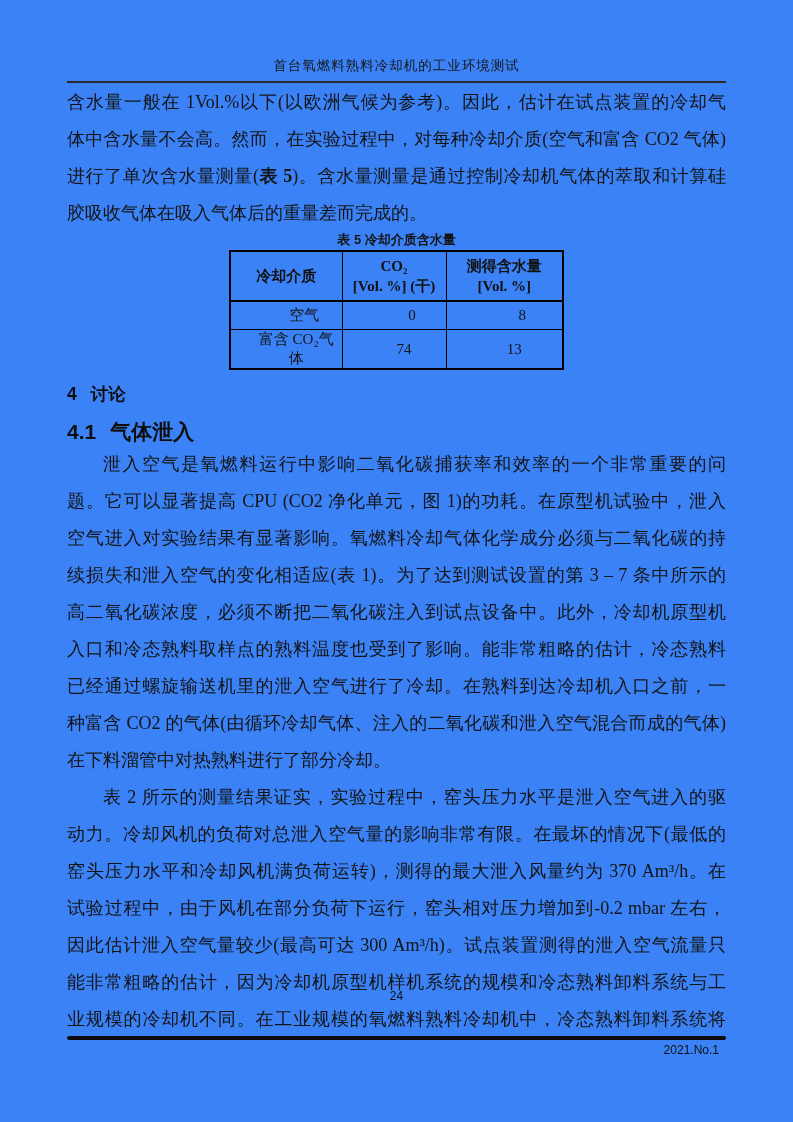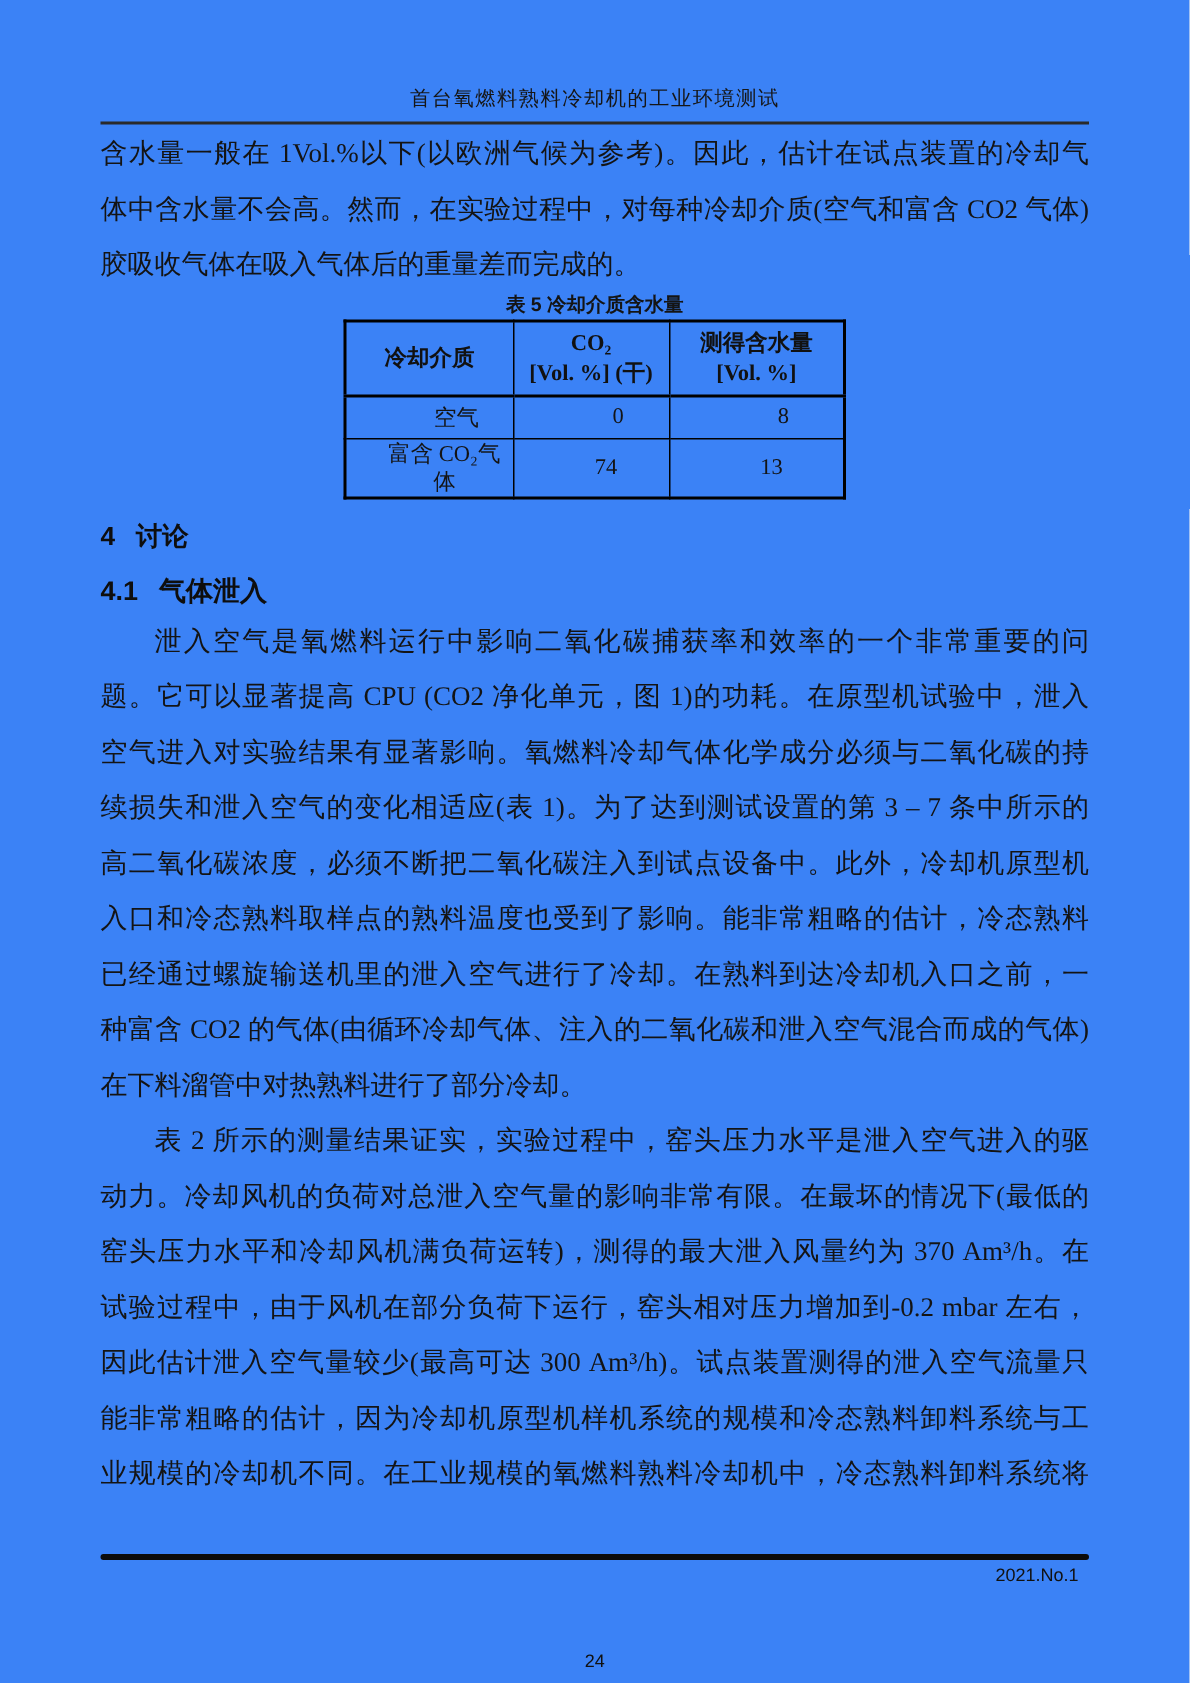--- a/index.html
+++ b/index.html
@@ -92,38 +92,38 @@
     margin-top: 11px;
     height: 27px; line-height: 27px;
     font-size: 17.5px;
     font-weight: 700;
     font-family: "Liberation Sans", "DejaVu Sans", sans-serif;
     color: #0e0e0e;
   }
   .h-sub {
     margin-top: 12px;
     height: 23px; line-height: 23px;
-    font-size: 18px;
+    font-size: 21px;
     font-weight: 700;
     font-family: "Liberation Sans", "DejaVu Sans", sans-serif;
     color: #0e0e0e;
   }
   .h-gap { display: inline-block; width: 14px; }
   .p-gap { margin-top: 3px; }
 
   
   .foot-rule {
     position: absolute;
     top: 1036px; left: 67px; width: 659px; height: 4px;
     background: #0c0c0c;
     border-radius: 2px;
   }
   .foot-pageno {
     position: absolute;
-    top: 1100px; left: 67px; width: 659px;
+    top: 989px; left: 67px; width: 659px;
     text-align: center;
     font-size: 12px;
     font-family: "Liberation Sans", "DejaVu Sans", sans-serif;
     color: #111;
   }
   .foot-issue {
     position: absolute;
     top: 1043px; right: 74px;
     font-size: 12px;
     font-family: "Liberation Sans", "DejaVu Sans", sans-serif;
@@ -136,20 +136,21 @@
 <div class="page">
 
   <div class="running-head">首台氧燃料熟料冷却机的工业环境测试</div>
   <div class="head-rule"></div>
 
   <div class="content">
 
     <div>
       <div class="tline">含水量一般在 1Vol.%以下(以欧洲气候为参考)。因此，估计在试点装置的冷却气</div>
       <div class="tline">体中含水量不会高。然而，在实验过程中，对每种冷却介质(空气和富含 CO2 气体)</div>
+      <div class="tline"><span>进行了单次含水量测量(</span><span class="bold-seg">表 5</span><span>)。含水量测量是通过控制冷却机气体的萃取和计算硅</span></div>
       <div class="tline noj">胶吸收气体在吸入气体后的重量差而完成的。</div>
     </div>
 
     <div class="tbl-caption">表 5 冷却介质含水量</div>
     <table class="tbl">
       <colgroup>
         <col class="col-medium">
           <col class="col-co2">
           <col class="col-water">
       </colgroup>

